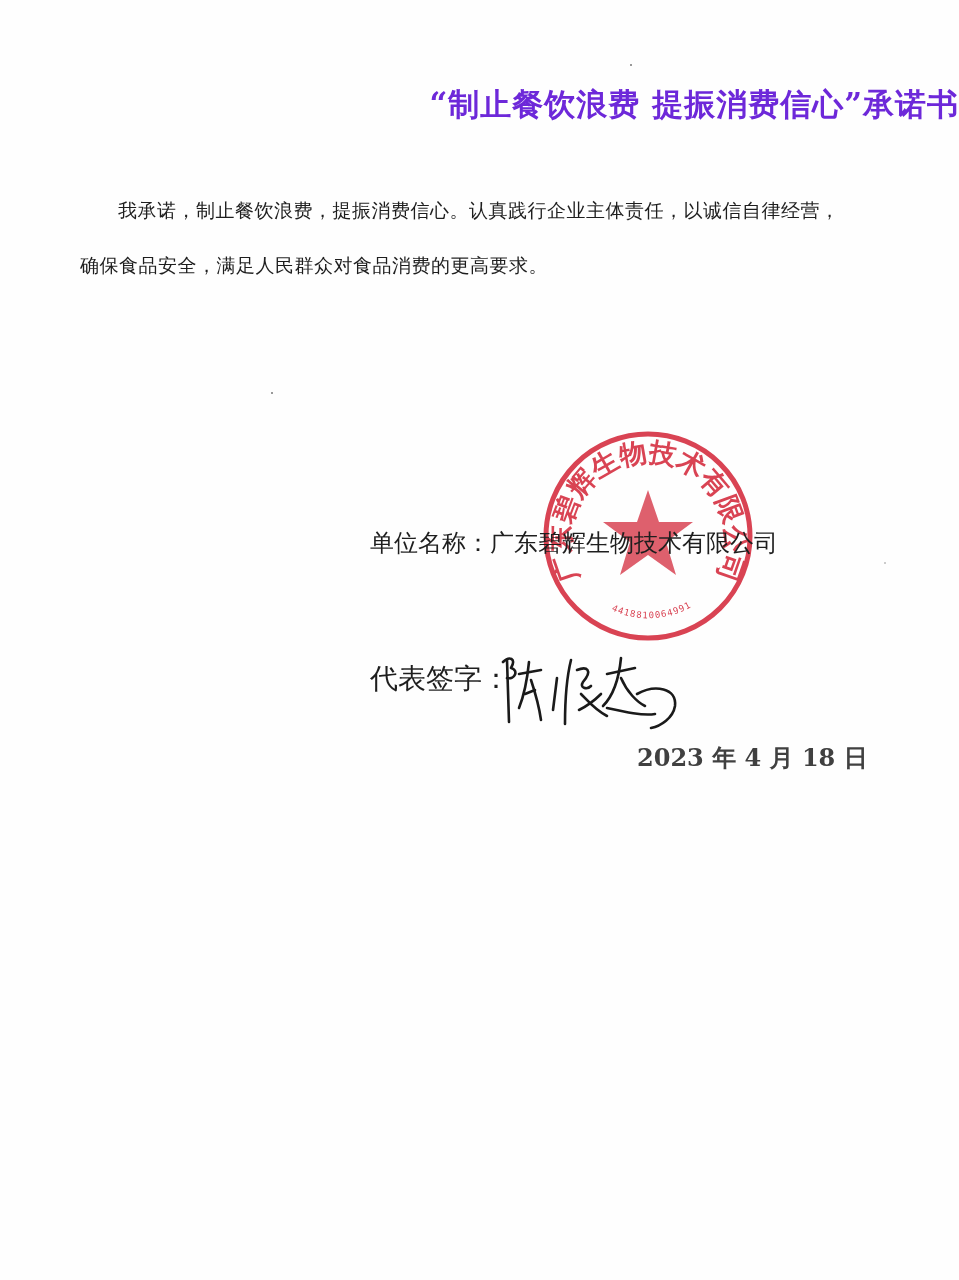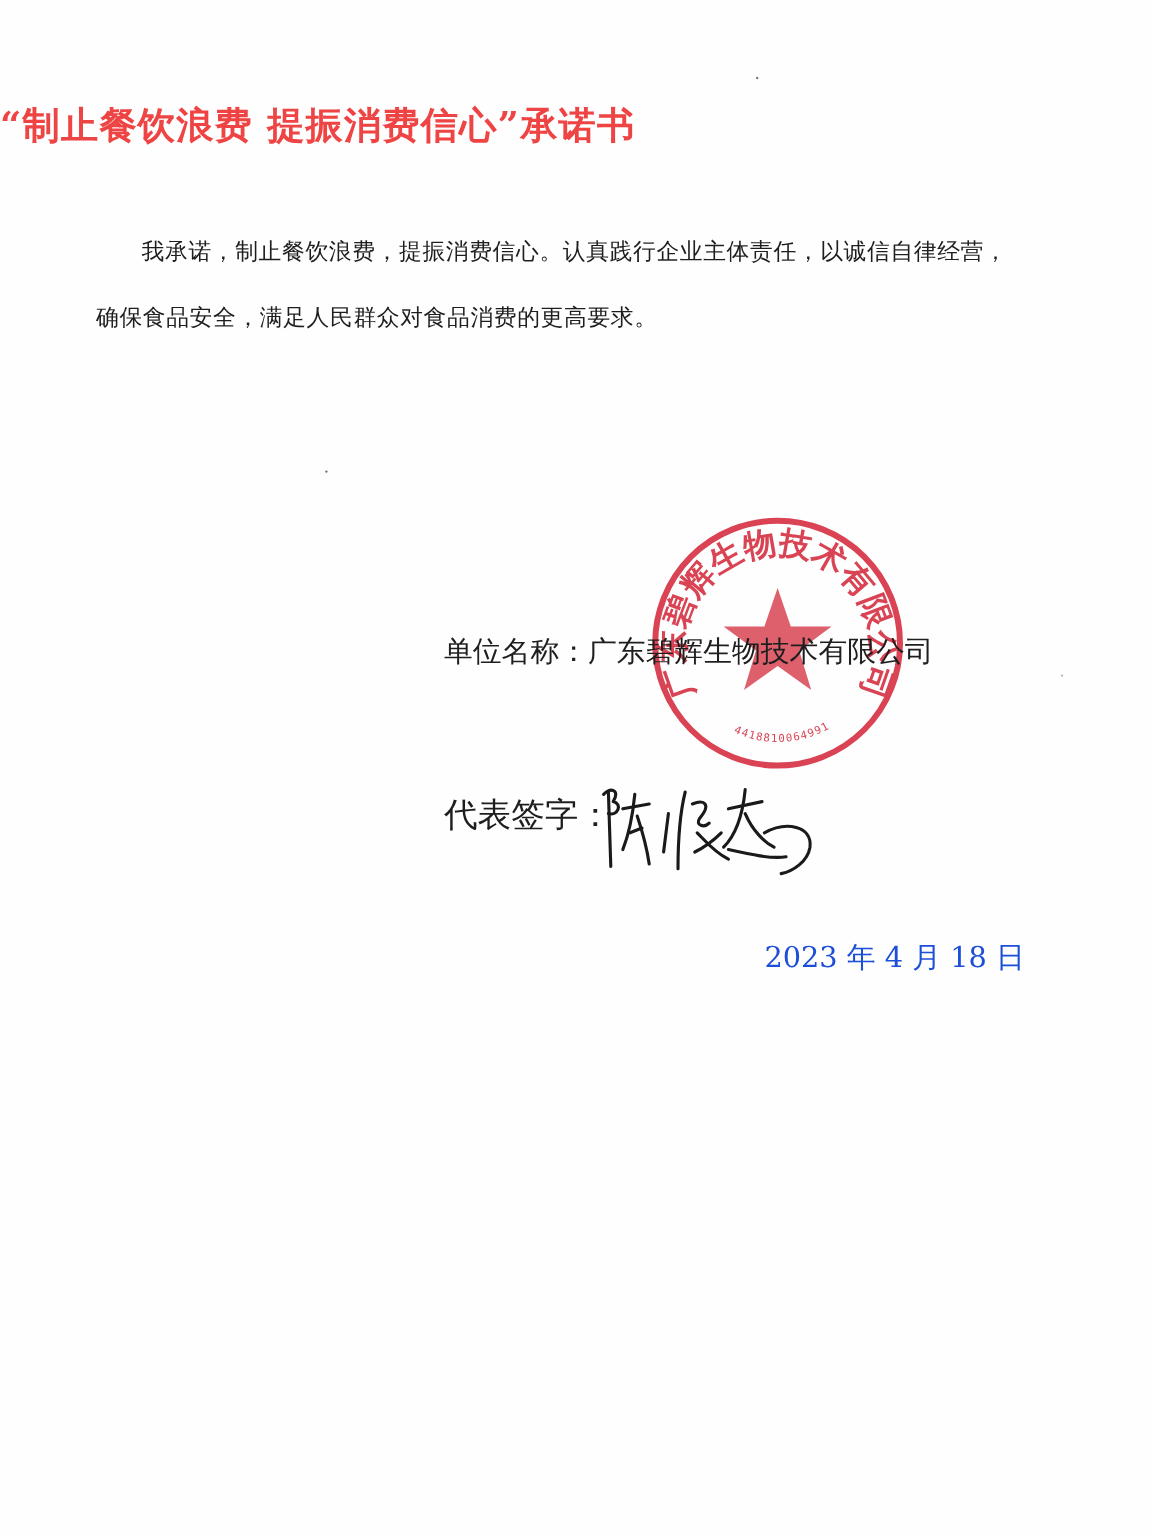--- a/index.html
+++ b/index.html
@@ -19,25 +19,25 @@
       position: absolute;
       left: 0; top: 0;
       width: 959px; height: 1280px;
       background: #fefefe;
     }
     .title {
       position: absolute;
       left: 0;
       top: 84px;
       width: 959px;
-      text-align: left;
+      text-align: right;
       font-size: 31px;
       font-weight: bold;
       letter-spacing: 1px;
-      color: #ef4444;
+      color: #6d28d9;
       font-family: "DejaVu Serif", "Liberation Serif", serif;
     }
     .body-text {
       position: absolute;
       left: 80px;
       top: 183px;
       width: 770px;
       font-size: 19px;
       line-height: 55px;
       color: #1e1e1e;
@@ -70,24 +70,25 @@
       position: absolute;
       left: 495px;
       top: 648px;
       width: 190px;
       height: 85px;
       z-index: 4;
     }
     .date-line {
       position: absolute;
       left: 637px;
-      top: 782px;
+      top: 742px;
       font-size: 24px;
-      color: #1d4ed8;
+      color: #404040;
       white-space: nowrap;
+      font-weight: bold;
     }
     .seal {
       position: absolute;
       left: 540px;
       top: 428px;
       width: 216px;
       height: 216px;
       z-index: 2;
       opacity: 0.88;
     }

